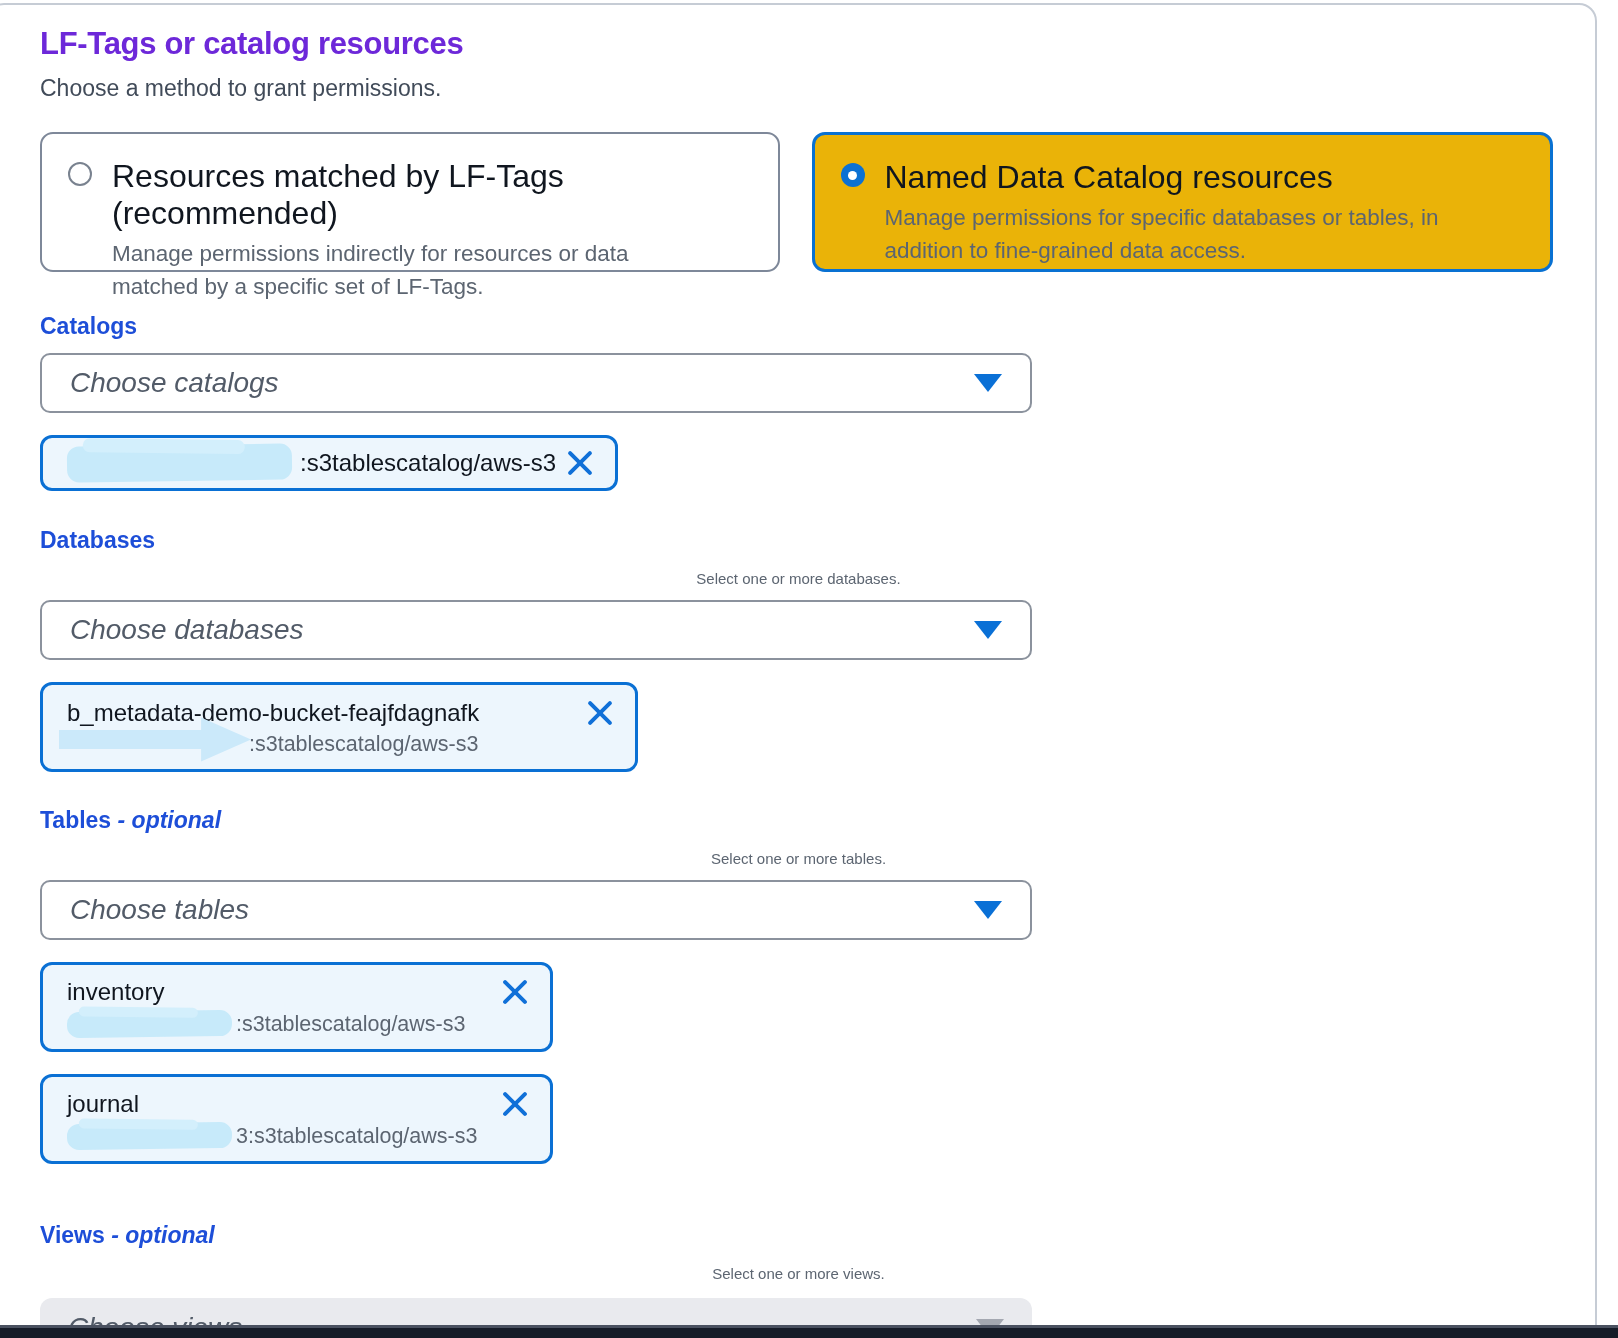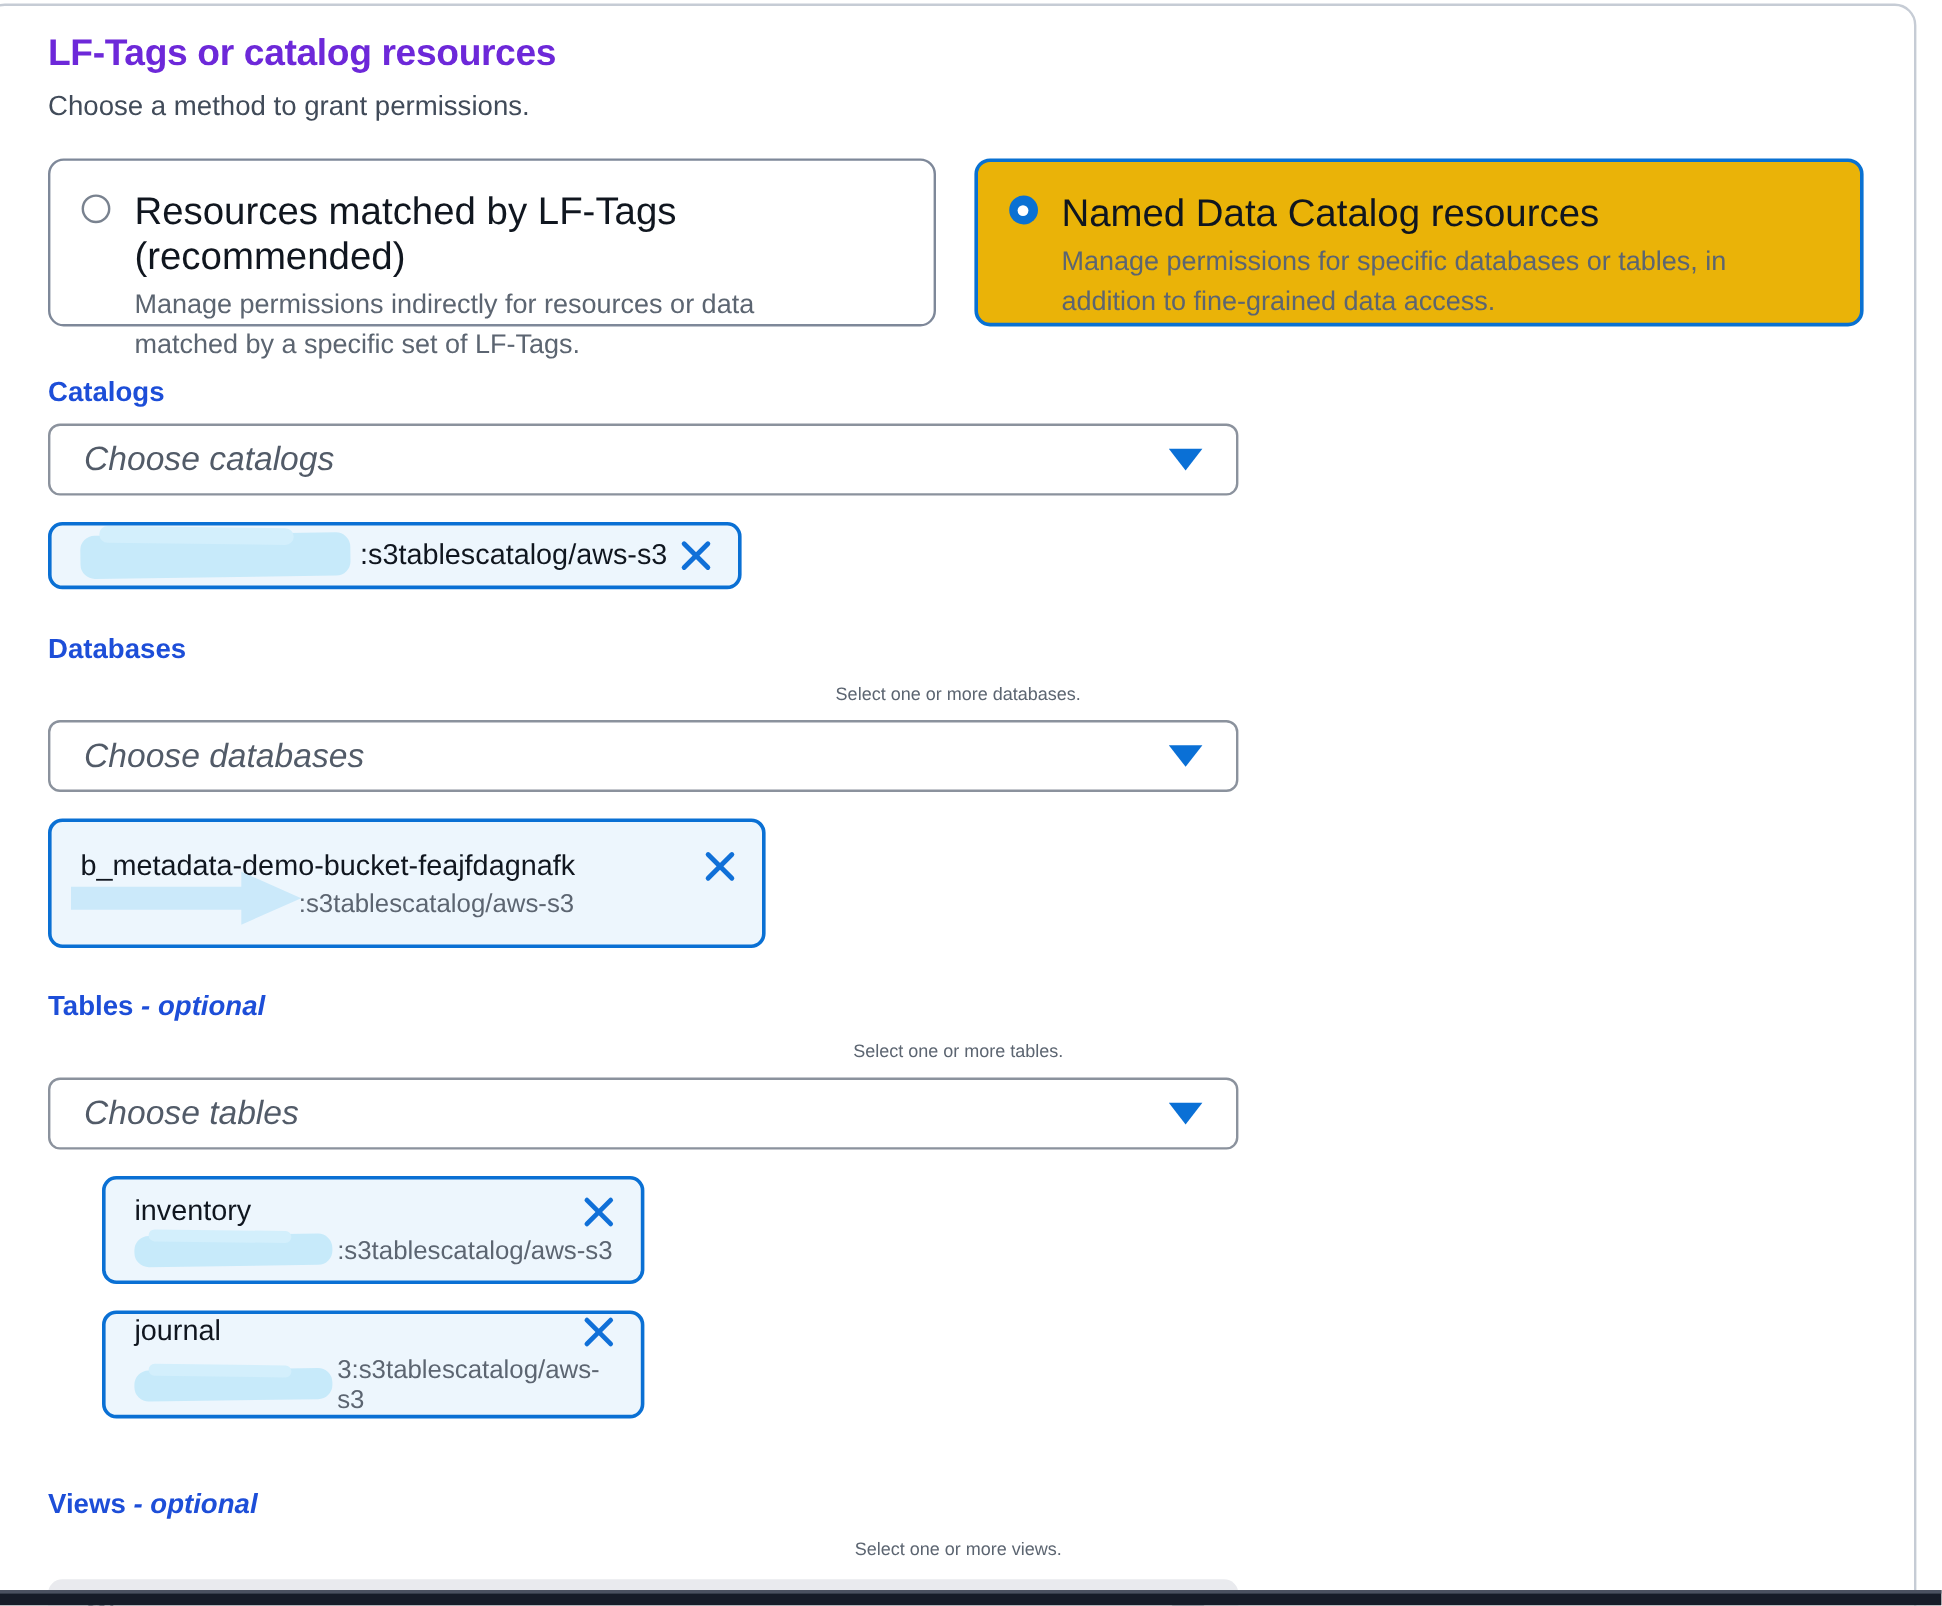--- a/index.html
+++ b/index.html
@@ -52,22 +52,22 @@
   .select.disabled .caret { border-top-color:#a4a8b1; }
 
   .chip {
     display:flex; flex-direction:column; justify-content:center;
     border:3px solid #0a70d4; background:#edf6fd; border-radius:12px;
     margin-top:22px; padding:10px 20px 10px 24px;
   }
   .chip-row { display:flex; align-items:center; font-size:24px; color:#10161f; }
   .chip-line2 { display:flex; align-items:center; font-size:21.5px; color:#5c6571; margin-top:4px; position:relative; }
   .chip.catalog { width:578px; height:56px; }
-  .chip.dbase   { width:598px; height:108px; }
-  .chip.table   { width:452px; height:90px;margin-left:45px; }
+  .chip.dbase   { width:598px; height:90px; }
+  .chip.table   { width:513px; height:90px; }
 
   .x-btn { width:30px; height:30px; position:relative; margin-left:auto; flex-shrink:0; cursor:pointer; }
   .x-btn::before,.x-btn::after { content:""; position:absolute; left:-1px; top:13px;
     width:32px; height:4px; border-radius:2px; background:#1070d8; }
   .x-btn::before { transform:rotate(45deg); }
   .x-btn::after  { transform:rotate(-45deg); }
 
   .scribble { background:#c7eafa; border-radius:12px; transform:rotate(-0.8deg); position:relative; flex-shrink:0; }
   .scribble::after { content:""; position:absolute; left:7%; top:-6px; width:72%; height:14px;
     border-radius:8px; background:#d3effc; transform:rotate(1.5deg); }

